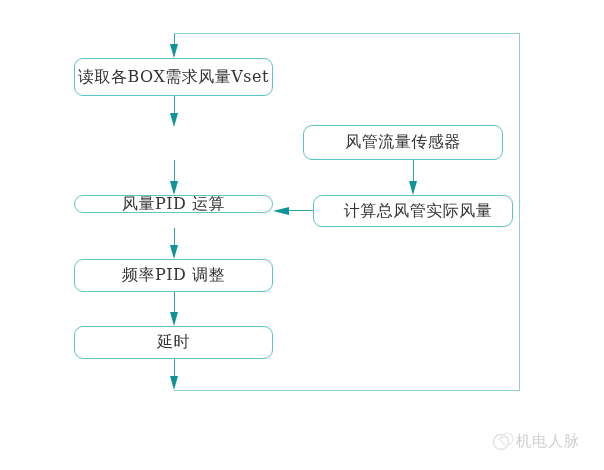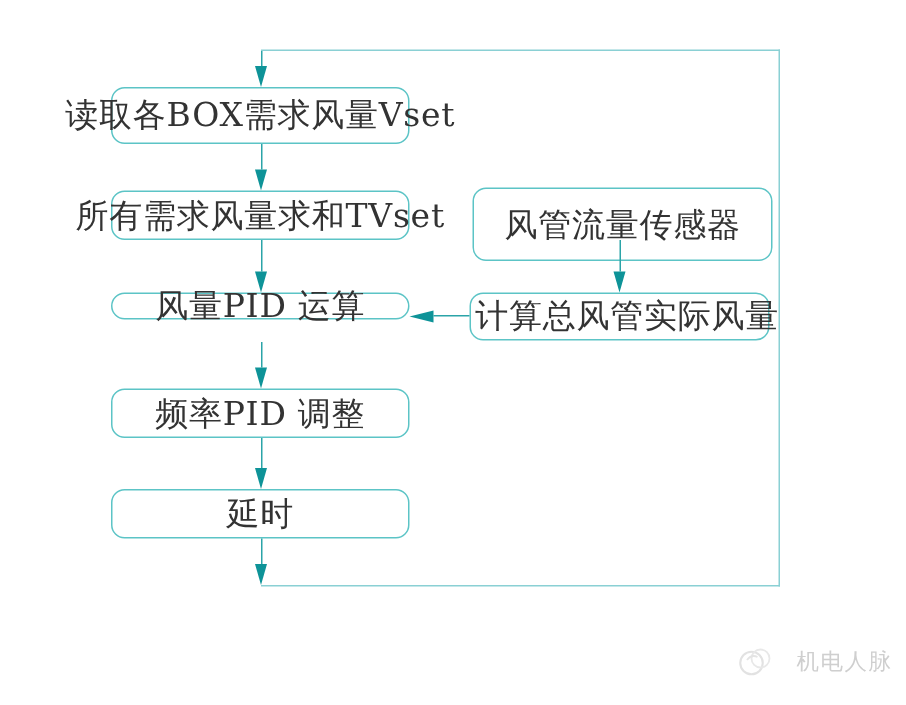--- a/index.html
+++ b/index.html
@@ -13,21 +13,21 @@
   }
   .node {
     position: absolute;
     box-sizing: border-box;
     border: 1px solid #5cc4c6;
     border-radius: 9px;
     background: #ffffff;
     display: flex;
     align-items: center;
     justify-content: center;
-    font-size: 22px;
+    font-size: 16px;
     letter-spacing: 0.5px;
     color: #333333;
     white-space: nowrap;
   }
   .loopline { position: absolute; background: #8ad0d4; }
   .connline { position: absolute; background: #2ba4a8; }
   .arr-down {
     position: absolute; width: 0; height: 0;
     border-left: 4px solid transparent;
     border-right: 4px solid transparent;
@@ -44,21 +44,21 @@
     left: 260px; top: 427px;
     font-size: 17px;
     letter-spacing: 1px;
     color: #6f6f6f;
   }
   .watermark {
     position: absolute;
     left: 492px; top: 430px;
     display: flex;
     align-items: center;
-    gap: 15px;
+    gap: 0;
     color: #cfcfcf;
     font-size: 15px;
     letter-spacing: 1px;
   }
   .watermark svg { display: block; }
 </style>
 </head>
 <body>
 
 <div class="stage">
@@ -66,34 +66,31 @@
   <div class="loopline" style="left:174px; top:33px; width:346px; height:1px;"></div>
   <div class="loopline" style="left:519px; top:33px; width:1px; height:358px;"></div>
   <div class="loopline" style="left:174px; top:390px; width:346px; height:1px;"></div>
 
   <div class="connline" style="left:174px; top:34px; width:1px; height:11px;"></div>
   <div class="arr-down" style="left:170px; top:44px;"></div>
 
   <div class="node" style="left:74px; top:58px; width:199px; height:38px;">
     <span>读取各BOX需求风量Vset</span>
   </div>
-  <div class="node" style="left:74px; top:127px; width:199px; height:33px;">
-    <span>所有需求风量求和TVset</span>
-  </div>
   <div class="node" style="left:74px; top:195px; width:199px; height:18px;">
     <span>风量PID 运算</span>
   </div>
   <div class="node" style="left:74px; top:326px; width:199px; height:33px;">
     <span>延时</span>
   </div>
   <div class="node" style="left:74px; top:259px; width:199px; height:33px;">
     <span>频率PID 调整</span>
   </div>
 
-  <div class="node" style="left:315px; top:125px; width:200px; height:49px;">
+  <div class="node" style="left:303px; top:125px; width:200px; height:35px;">
     <span>风管流量传感器</span>
   </div>
   <div class="node" style="left:313px; top:195px; width:200px; height:32px;padding-left:10px;">
     <span>计算总风管实际风量</span>
   </div>
 
   <div class="connline" style="left:174px; top:96px; width:1px; height:17px;"></div>
   <div class="arr-down" style="left:170px; top:113px;"></div>
 
   <div class="connline" style="left:174px; top:160px; width:1px; height:21px;"></div>

